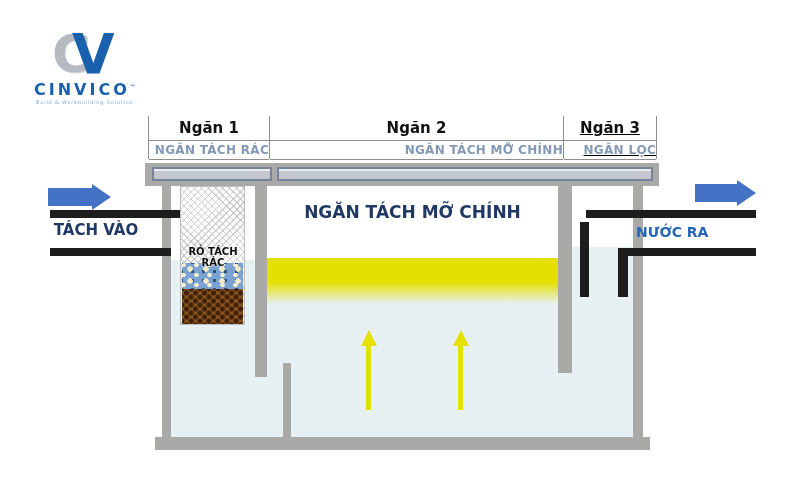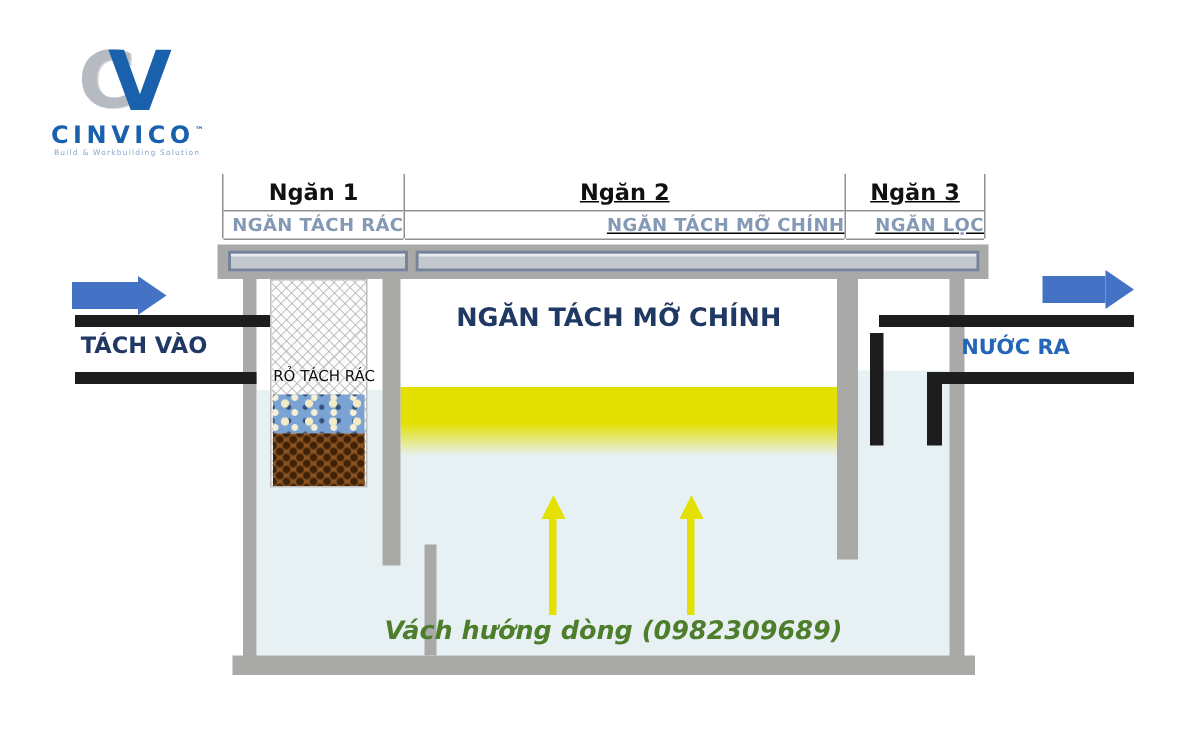--- a/index.html
+++ b/index.html
@@ -18,21 +18,21 @@
   .logo-tagline{position:absolute;left:6px;top:79px;font-size:5px;color:#85a8cc;letter-spacing:0.8px;}
 
   
   .hdr{position:absolute;left:148px;top:116px;width:509px;height:43px;display:flex;}
   .hdr-cell{box-sizing:border-box;border-right:1px solid #8f8f8f;display:flex;flex-direction:column;}
   .hdr-cell:first-child{border-left:1px solid #8f8f8f;}
   .hdr-title{height:24px;line-height:24px;text-align:center;font-size:15px;font-weight:bold;
              color:#111;border-bottom:1px solid #8f8f8f;}
   .hdr-sub{height:18px;line-height:18px;text-align:right;font-size:12px;font-weight:bold;
            color:#8499b5;border-bottom:1px solid #8f8f8f;letter-spacing:0.3px;}
-  .w1{width:122px;} .w2{width:294px;text-decoration:underline;} .w3{width:93px;text-decoration:underline;}
+  .w1{width:122px;} .w2{width:294px;} .w3{width:93px;text-decoration:underline;}
 
   
   .gray{background:#a9a9a7;}
   .water{background:#e7f1f4;}
   .pipe{background:#1d1d1d;}
 
   .lid{left:145px;top:163px;width:514px;height:23px;}
   .hatch{position:absolute;top:4px;height:14px;background:#c3c8ce;border:2px solid #76839b;
          box-shadow:inset 0 2px 0 #e8ebef;box-sizing:border-box;}
   .hatch1{left:7px;width:120px;}
@@ -40,21 +40,21 @@
 
   .grease{left:267px;top:258px;width:291px;height:46px;
           background:linear-gradient(to bottom,#e4e000 0%,#e4e000 52%,rgba(231,241,244,0) 100%);}
 
   
   .basket{left:180px;top:186px;width:65px;height:139px;background-color:#fcfcfc;
     background-image:
       repeating-linear-gradient(45deg, rgba(175,175,175,.55) 0 1px, transparent 1px 5px),
       repeating-linear-gradient(135deg, rgba(175,175,175,.55) 0 1px, transparent 1px 5px);
     border:1px solid #bdbdbd;box-sizing:border-box;}
-  .basket-label{left:176px;top:246px;width:74px;text-align:right;font-size:10px;font-weight:normal;
+  .basket-label{left:176px;top:246px;width:74px;text-align:center;font-size:10px;font-weight:bold;
     color:#0d0d0d;text-shadow:0 0 2px #fff,0 0 2px #fff;}
   .trash{left:182px;top:263px;width:61px;height:26px;background-color:#7aa3d4;
     background-image:
       radial-gradient(circle,#f3ebc6 0 2.5px,transparent 3px),
       radial-gradient(circle,#31517a 0 1.5px,transparent 2px),
       radial-gradient(circle,#f6efd2 0 2px,transparent 2.5px);
     background-size:16px 12px,11px 9px,13px 10px;background-position:0 0,5px 4px,8px 7px;}
   .solids{left:182px;top:289px;width:61px;height:35px;background-color:#8a531f;
     background-image:
       radial-gradient(circle,#3f2208 0 2.2px,transparent 2.9px),
@@ -66,21 +66,21 @@
   .arrow-right::after{content:"";position:absolute;left:100%;top:50%;transform:translateY(-50%);
     width:0;height:0;border-top:13px solid transparent;border-bottom:13px solid transparent;
     border-left:19px solid #4472c4;}
   .up-arrow{position:absolute;width:5px;background:#e4e000;}
   .up-arrow::before{content:"";position:absolute;bottom:100%;left:50%;transform:translateX(-50%);
     width:0;height:0;border-left:8px solid transparent;border-right:8px solid transparent;
     border-bottom:16px solid #e4e000;}
 
   
   .lbl-inlet{left:40px;top:221px;width:112px;text-align:center;font-size:15px;font-weight:bold;color:#1f3864;}
-  .lbl-outlet{left:636px;top:224px;width:82px;text-align:center;font-size:14px;font-weight:bold;color:#2565b8;}
+  .lbl-outlet{left:636px;top:224px;width:82px;text-align:left;font-size:14px;font-weight:bold;color:#2565b8;}
   .lbl-main{left:275px;top:202px;width:275px;text-align:center;font-size:17px;font-weight:bold;color:#1f3864;}
   .lbl-note{left:248px;top:411px;width:322px;text-align:center;font-size:17px;font-weight:bold;
             font-style:italic;color:#4e7d2b;}
 </style>
 </head>
 <body>
 
 <div id="stage">
 
   <div class="logo">
@@ -137,15 +137,14 @@
   <div class="abs pipe" style="left:618px;top:248px;width:10px;height:49px;"></div>
   <div class="abs pipe" style="left:620px;top:248px;width:136px;height:8px;"></div>
   <div class="arrow-right" style="left:695px;top:184px;width:42px;"></div>
   <div class="abs lbl-outlet">NƯỚC RA</div>
 
   <div class="abs lbl-main">NGĂN TÁCH MỠ CHÍNH</div>
 
   <div class="up-arrow" style="left:366px;top:346px;height:64px;"></div>
   <div class="up-arrow" style="left:458px;top:346px;height:64px;"></div>
 
-  <div class="abs lbl-note">Vách hướng dòng (0982309689)</div>
 
 </div>
 
 </body></html>

